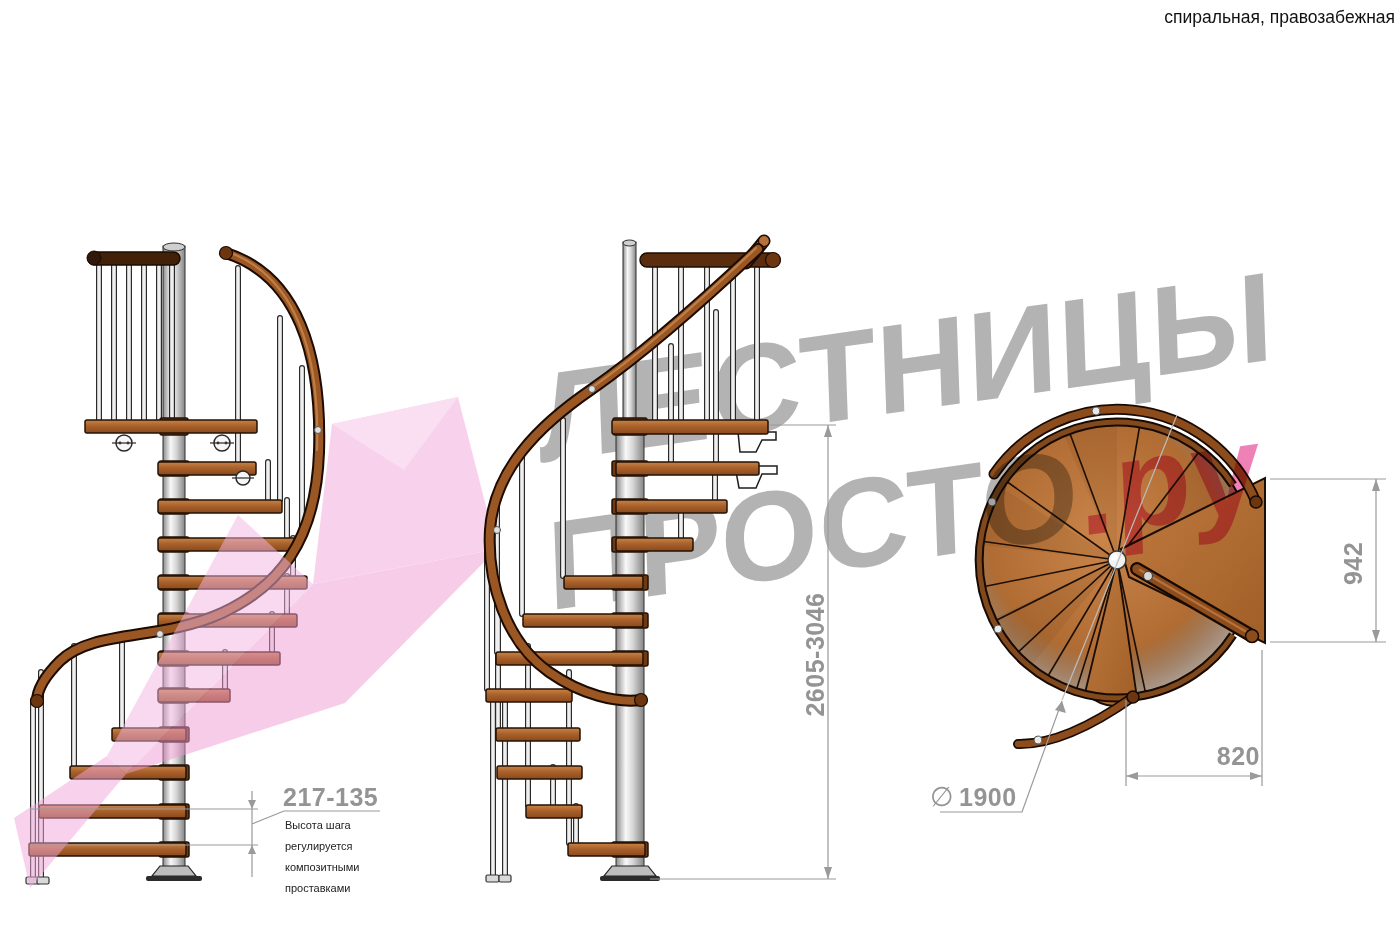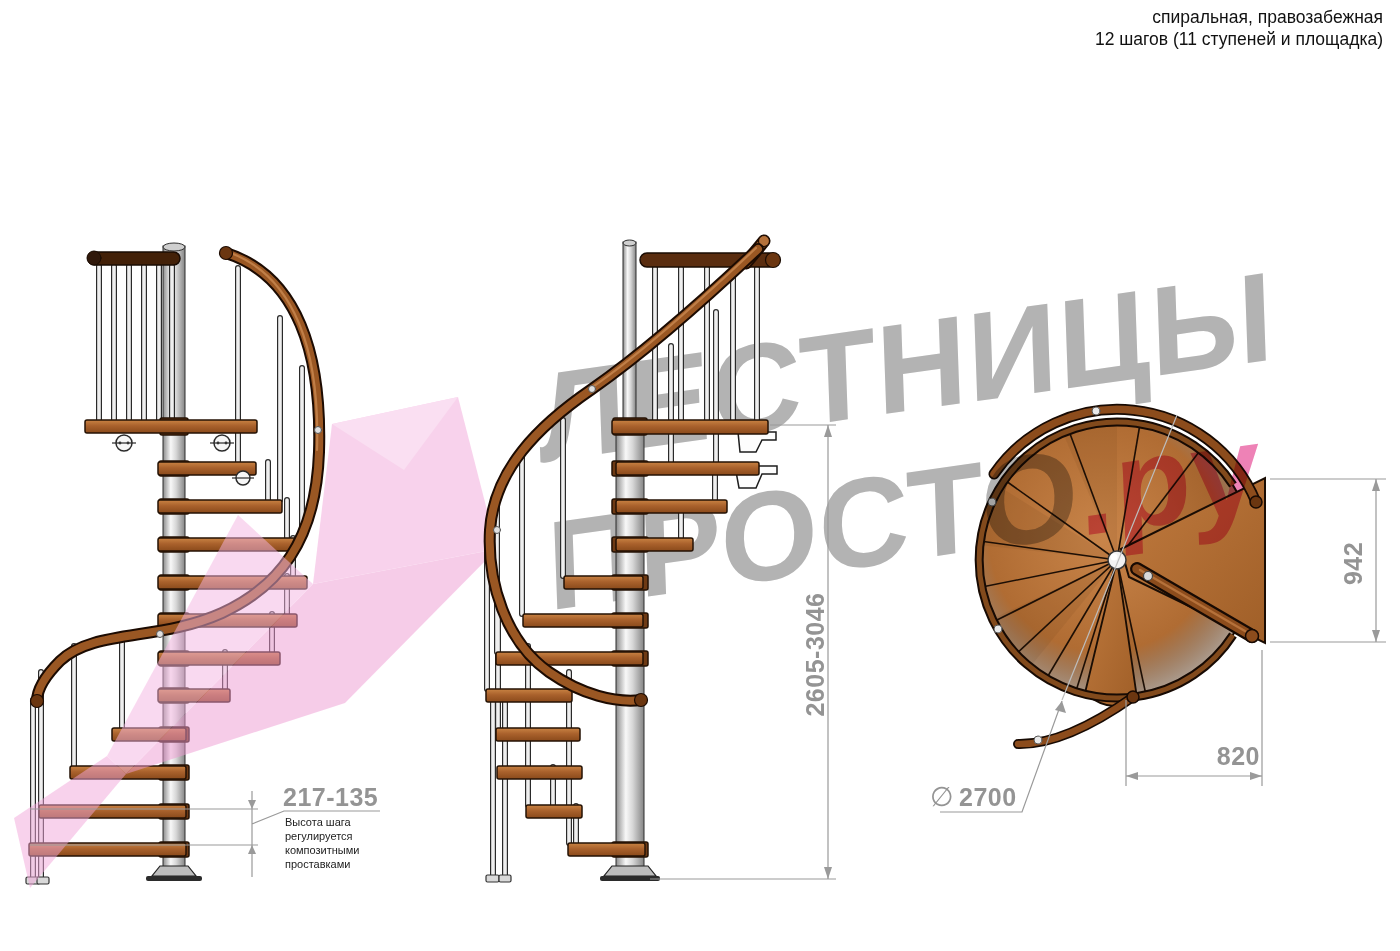--- a/index.html
+++ b/index.html
@@ -1,34 +1,34 @@
 <!DOCTYPE html>
 <html><head>
 <meta charset="utf-8">
 <style>
   html,body{margin:0;padding:0;background:#fff;}
   #canvas{position:relative;width:1400px;height:951px;background:#ffffff;overflow:hidden;
           font-family:"Liberation Sans",sans-serif;}
   #canvas svg{position:absolute;left:0;top:0;pointer-events:none;}
   .z1{z-index:1}.z3{z-index:3}.z4{z-index:4}.z5{z-index:5}.z6{z-index:6}
 
-  .header{position:absolute;top:7px;right:17px;text-align:right;color:#111;
+  .header{position:absolute;top:7px;right:5px;text-align:right;color:#111;
           font-size:17.5px;line-height:21.5px;font-weight:400;z-index:7;}
 
   .wm-line{position:absolute;font-weight:700;color:#b3b3b3;font-size:126px;letter-spacing:1px;
            white-space:nowrap;transform-origin:0 0;transform:rotate(-8deg) skewX(-6deg);
            mix-blend-mode:multiply;z-index:2;}
   #wm1{left:536px;top:346px;}
   #wm2{left:545px;top:494px;}
   .wm-pink{color:#ee82b6;}
 
   .dim-num{position:absolute;font-weight:700;font-size:25px;color:#949494;letter-spacing:.5px;
            z-index:7;white-space:nowrap;}
   .dim-vert{width:140px;text-align:center;transform:rotate(-90deg);}
-  .note{position:absolute;font-size:11px;line-height:14px;color:#222;font-weight:400;
+  .note{position:absolute;font-size:11px;line-height:21px;color:#222;font-weight:400;
         white-space:pre-line;z-index:7;}
   .dia{display:flex;align-items:baseline;gap:5px;}
   .dia .sym{font-weight:400;font-size:27px;}
 </style>
 </head>
 <body>
 
 <div id="canvas">
 
   <svg class="z1" width="1400" height="951" viewBox="0 0 1400 951">
@@ -304,34 +304,33 @@
       <polygon points="1376,479 1372,491 1380,491"></polygon>
       <polygon points="1376,642 1372,630 1380,630"></polygon>
       <polygon points="1126,776 1138,772 1138,780"></polygon>
       <polygon points="1262,776 1250,772 1250,780"></polygon>
       <polygon points="1062,701 1066,713 1055,710"></polygon>
     </g>
   </svg>
 
   <div class="header">
     <div>спиральная, правозабежная</div>
-    <div>12 шагов (11 ступеней и площадка)</div>
   </div>
 
   <div class="dim-num" style="left:283px;top:783px;">217-135</div>
 
   <div class="note" style="left:285px;top:815px;">Высота шага
 регулируется
 композитными
 проставками</div>
 
   <div class="dim-num dim-vert" style="left:745px;top:640px;">2605-3046</div>
 
   <div class="dim-num dim-vert" style="left:1283px;top:549px;">942</div>
 
   <div class="dim-num" style="left:1120px;top:742px;width:140px;text-align:right;">820</div>
 
   <div class="dim-num dia" style="left:930px;top:781px;">
     <span class="sym">∅</span>
-    <span>2700</span>
+    <span>1900</span>
   </div>
 
 </div>
 
 </body></html>

